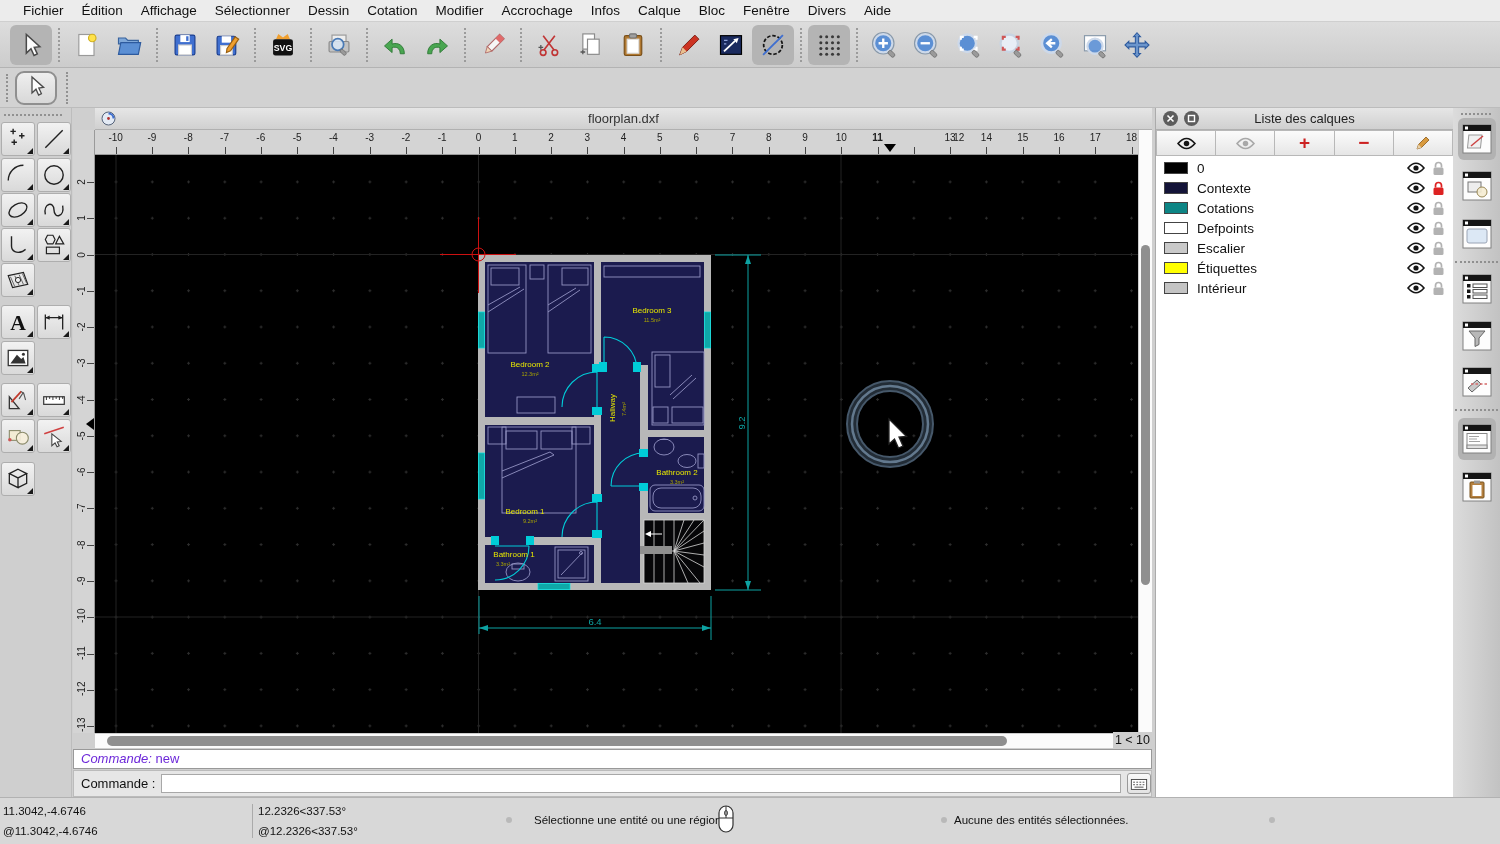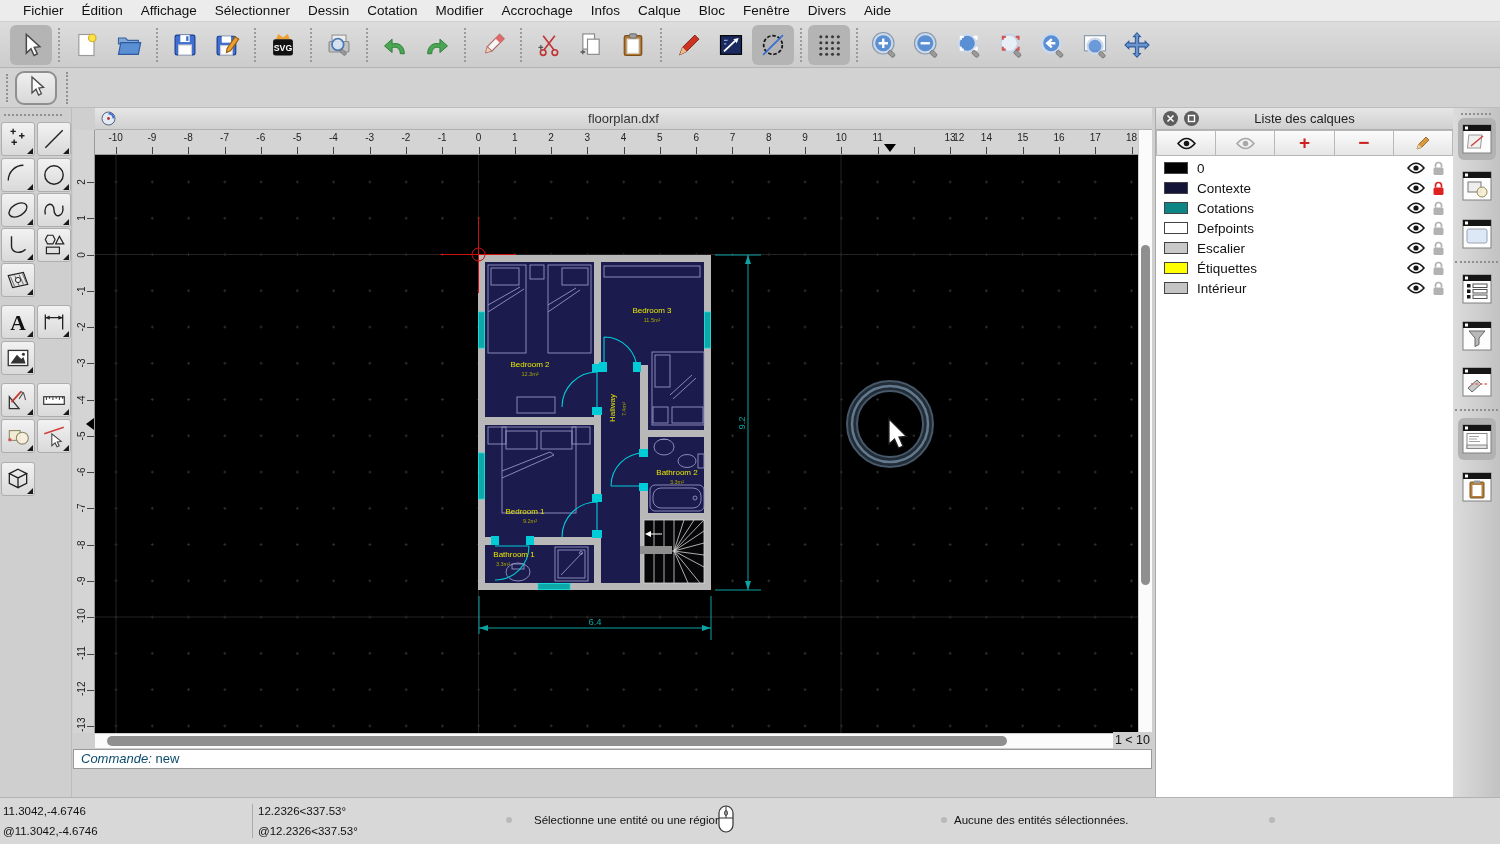--- a/index.html
+++ b/index.html
@@ -51,21 +51,21 @@
     background-size:36.28px 36.28px;background-position:2.9px 8.8px;}
   #canvas svg{position:absolute;left:0;top:0;}
 
   #vscroll{position:absolute;left:1138px;top:130px;width:14px;height:606px;background:#fbfbfb;border-left:1px solid #ccc;}
   #vscroll .thumb{position:absolute;left:2px;top:115px;width:9px;height:340px;background:#8f8f8f;border-radius:5px;}
   #hscroll{position:absolute;left:95px;top:733px;width:1020px;height:15px;background:#fbfbfb;border-top:1px solid #ccc;}
   #hscroll .thumb{position:absolute;left:12px;top:2px;width:900px;height:10px;background:#8f8f8f;border-radius:5px;}
   #pageind{position:absolute;left:1113px;top:732px;width:39px;height:16px;font-size:12.5px;text-align:right;color:#111;background:#cfcfcf;line-height:16px;padding-right:2px;}
 
   
-  #cmd-history{position:absolute;left:73px;top:749px;width:1079px;height:20px;background:#fff;border:1px solid #999;font-size:13px;line-height:18px;padding-left:7px;color:#0c4a6e;}
+  #cmd-history{position:absolute;left:73px;top:749px;width:1079px;height:20px;background:#fff;border:1px solid #999;font-size:13px;line-height:18px;padding-left:7px;color:#6d28d9;}
   #cmd-history .lbl{font-style:italic;}
   #cmd-row{position:absolute;left:73px;top:770px;width:1079px;height:27px;background:#e6e6e6;border:1px solid #bbb;display:flex;align-items:center;}
   #cmd-row .lbl{font-size:13px;color:#111;margin-left:7px;white-space:nowrap;}
   #cmd-field{margin-left:6px;width:965px;height:19px;background:#fff;border:1px solid #a8a8a8;font-size:13px;padding:0 4px;}
   #kb-btn{margin-left:6px;width:24px;height:21px;background:linear-gradient(#fafafa,#e2e2e2);border:1px solid #999;border-radius:3px;display:flex;align-items:center;justify-content:center;}
 
   
   #right-panel{position:absolute;left:1155px;top:108px;width:298px;height:690px;background:#fff;border-left:1px solid #ababab;}
   #p-titlebar{position:absolute;left:0;top:0;width:100%;height:22px;background:linear-gradient(#e6e6e6,#d0d0d0);border-bottom:1px solid #b0b0b0;}
   #p-title{position:absolute;left:0;right:0;top:3px;text-align:center;font-size:13px;color:#222;}
@@ -542,21 +542,21 @@
       <span class="hnum" style="left: 601.18px;">6</span>
       <span class="htick" style="left: 601.18px;"></span>
       <span class="hnum" style="left: 637.46px;">7</span>
       <span class="htick" style="left: 637.46px;"></span>
       <span class="hnum" style="left: 673.74px;">8</span>
       <span class="htick" style="left: 673.74px;"></span>
       <span class="hnum" style="left: 710.02px;">9</span>
       <span class="htick" style="left: 710.02px;"></span>
       <span class="hnum" style="left: 746.3px;">10</span>
       <span class="htick" style="left: 746.3px;"></span>
-      <span class="hnum" style="left: 782.58px;">11</span>
+      <span class="hnum" style="left: 782.58px; font-weight: bold;">11</span>
       <span class="htick" style="left: 782.58px;"></span>
       <span class="hnum" style="left: 818.86px; margin-left: 45px;">12</span>
       <span class="htick" style="left: 818.86px;"></span>
       <span class="hnum" style="left: 855.14px;">13</span>
       <span class="htick" style="left: 855.14px;"></span>
       <span class="hnum" style="left: 891.42px;">14</span>
       <span class="htick" style="left: 891.42px;"></span>
       <span class="hnum" style="left: 927.7px;">15</span>
       <span class="htick" style="left: 927.7px;"></span>
       <span class="hnum" style="left: 963.98px;">16</span>
@@ -732,20 +732,30 @@
 
   <div id="vscroll">
       <div class="thumb"></div>
     </div>
   <div id="hscroll">
       <div class="thumb"></div>
     </div>
   <div id="pageind">1 &lt; 10</div>
 
   <div id="cmd-history"><span class="lbl">Commande:</span> <span>new</span></div>
+  <div id="cmd-row">
+    <span class="lbl">Commande :</span>
+    <input id="cmd-field" type="text" value="" style="">
+    <div id="kb-btn">
+        <svg width="18" height="18" viewBox="0 0 20 20">
+          <rect x="1.5" y="5" width="17" height="11" fill="#fff" stroke="#444"></rect>
+          <path d="M3.5 8 h2 M7 8 h2 M10.5 8 h2 M14 8 h2 M3.5 10.8 h2 M7 10.8 h2 M10.5 10.8 h2 M14 10.8 h2 M5 13.5 h10" stroke="#444" stroke-width="1"></path>
+        </svg>
+      </div>
+  </div>
 
   <div id="right-panel">
     <div id="p-titlebar">
       <div class="circ-btn" style="left:7px">
           <svg width="9" height="9" viewBox="0 0 9 9">
             <path d="M1.5 1.5 L7.5 7.5 M7.5 1.5 L1.5 7.5" stroke="#fff" stroke-width="1.6"></path>
           </svg>
         </div>
       <div class="circ-btn" style="left:28px">
           <svg width="9" height="9" viewBox="0 0 9 9">

